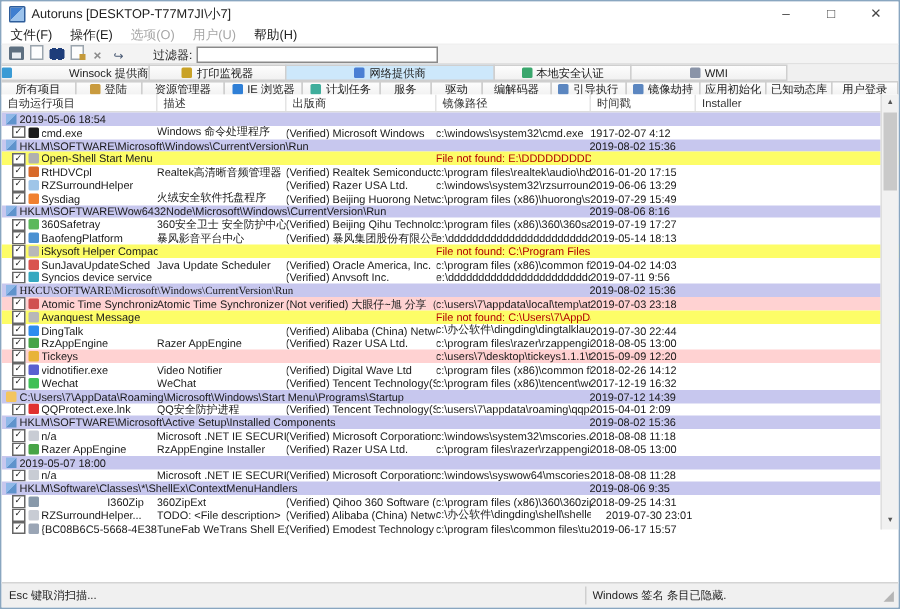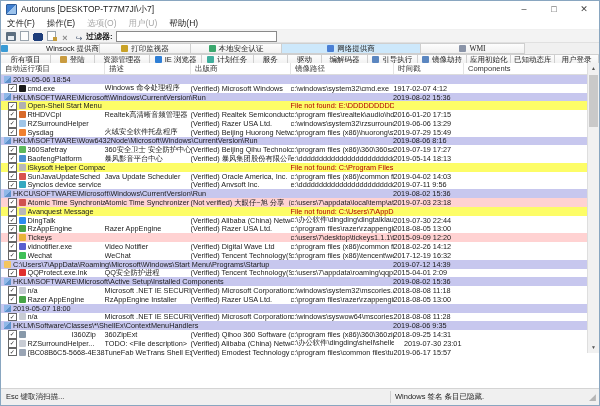--- a/index.html
+++ b/index.html
@@ -18,21 +18,21 @@
   #toolbar{height:12px;background:#f3f3f3;border-bottom:1px solid #e0e0e0;display:flex;align-items:center;padding:0 3px;}
   .tbicon{width:10px;height:9px;margin:0 2px;display:inline-block;position:relative;}
   .tb-floppy{background:#5d6f80;border-radius:1px;}
   .tb-floppy:after{content:"";position:absolute;left:2px;top:4px;width:6px;height:4px;background:#e8edf2;}
   .tb-page{background:#fdfdfd;border:1px solid #9aa4ad;width:7px;height:8px;}
   .tb-binoc{background:radial-gradient(circle at 30% 55%,#1e3d7a 0 45%,transparent 46%),radial-gradient(circle at 70% 55%,#1e3d7a 0 45%,transparent 46%);}
   .tb-page2{background:#fdfdfd;border:1px solid #9aa4ad;width:7px;height:8px;}
   .tb-page2:after{content:"";position:absolute;right:-2px;bottom:-1px;width:4px;height:4px;background:#c49a3a;}
   .tb-x{color:#8a8a8a;font-size:9px;line-height:9px;text-align:center;font-weight:bold;}
   .tb-jump{color:#4a5a74;font-size:8px;line-height:9px;text-align:center;}
-  #filter-label{font-size:8px;color:#222;margin:0 3px 0 0;font-weight:bold;}
+  #filter-label{font-size:8px;color:#222;margin:0 3px 0 16px;}
   #filter-input{width:155px;height:9px;border:1px solid #8a8a8a;font-size:7.5px;padding:0 2px;background:#fff;}
   
   .tabrow{height:11px;background:#f0f0f0;display:flex;}
   .tab{display:flex;align-items:center;justify-content:center;font-size:7.5px;color:#222;
        background:linear-gradient(#fdfdfd,#f1f1f1);border:1px solid #cfcfcf;margin-left:-1px;
        white-space:nowrap;overflow:hidden;box-sizing:border-box;}
   .tab.selected{background:#cde8fb;}
   .tabico{width:7px;height:7px;border-radius:1px;margin-right:3px;flex:none;}
   
   #grid{position:absolute;left:0;top:62px;right:0;bottom:16px;background:#ffffff;overflow:hidden;}
@@ -96,29 +96,29 @@
 
   <div class="tabrow" id="tabrow1">
       <div class="tab" style="width: 100px; justify-content: space-between;">
         <span class="tabico" style="background: rgb(58, 155, 213);"></span>
         <span>Winsock 提供商</span>
       </div>
       <div class="tab" style="width: 92px;">
         <span class="tabico" style="background: rgb(201, 162, 39);"></span>
         <span>打印监视器</span>
       </div>
+      <div class="tab selected" style="width: 140px;">
+        <span class="tabico" style="background: rgb(74, 127, 212);"></span>
+        <span>网络提供商</span>
+      </div>
       <div class="tab" style="width: 92px;">
         <span class="tabico" style="background: rgb(58, 167, 109);"></span>
         <span>本地安全认证</span>
       </div>
-      <div class="tab selected" style="width: 140px;">
-        <span class="tabico" style="background: rgb(74, 127, 212);"></span>
-        <span>网络提供商</span>
-      </div>
-      <div class="tab" style="width: 105px; font-family: Liberation Serif, serif;">
+      <div class="tab" style="width: 105px;">
         <span class="tabico" style="background: rgb(138, 148, 168);"></span>
         <span>WMI</span>
       </div>
       <div class="tab" style="width: 69px; margin-top: 35px;">
         <span class="tabico" style="background: rgb(232, 71, 43);"></span>
         <span>Office</span>
       </div>
     </div>
   <div class="tabrow" id="tabrow2">
       <div class="tab" style="width: 52px;">
@@ -167,21 +167,21 @@
       </div>
     </div>
 
   <div id="grid">
     <div id="grid-header">
         <div class="hcell" style="width: 104px;">自动运行项目</div>
         <div class="hcell" style="width: 86px;">描述</div>
         <div class="hcell" style="width: 100px;">出版商</div>
         <div class="hcell" style="width: 103px;">镜像路径</div>
         <div class="hcell" style="width: 70px;">时间戳</div>
-        <div class="hcell" style="width: 125px;">Components</div>
+        <div class="hcell" style="width: 125px;">Installer</div>
       </div>
     <div id="rows">
         <div class="row loc">
           <span class="locindent"></span>
           <span class="ricon regicon"></span>
           <span class="cell" style="width: 70px;">2019-05-06 18:54</span>
         </div>
         <div class="row white">
           <span class="indent"></span>
           <span class="cb">✓</span>
@@ -300,21 +300,21 @@
           <span class="cell" style="width: 77px;">Syncios device service</span>
           <span class="cell" style="width: 86px;"></span>
           <span class="cell" style="width: 100px;">(Verified) Anvsoft Inc.</span>
           <span class="cell" style="width: 103px;">e:\dddddddddddddddddddddddddd...</span>
           <span class="cell" style="width: 70px;">2019-07-11 9:56</span>
           <span class="cell" style="width: 125px;"></span>
         </div>
         <div class="row loc">
           <span class="locindent"></span>
           <span class="ricon regicon"></span>
-          <span class="cell" style="width: 380px;">HKCU\SOFTWARE\Microsoft\Windows\CurrentVersion\Run</span>
+          <span class="cell" style="width: 380px; font-family: Liberation Serif, serif;">HKCU\SOFTWARE\Microsoft\Windows\CurrentVersion\Run</span>
           <span class="cell" style="width: 70px;">2019-08-02 15:36</span>
         </div>
         <div class="row pink">
           <span class="indent"></span>
           <span class="cb">✓</span>
           <span class="ricon" style="background: rgb(208, 80, 80);"></span>
           <span class="cell" style="width: 77px;">Atomic Time Synchronizer</span>
           <span class="cell" style="width: 86px;">Atomic Time Synchronizer</span>
           <span class="cell" style="width: 100px;">(Not verified) 大眼仔~旭 分享（Ana...</span>
           <span class="cell" style="width: 103px;">c:\users\7\appdata\local\temp\atom...</span>

